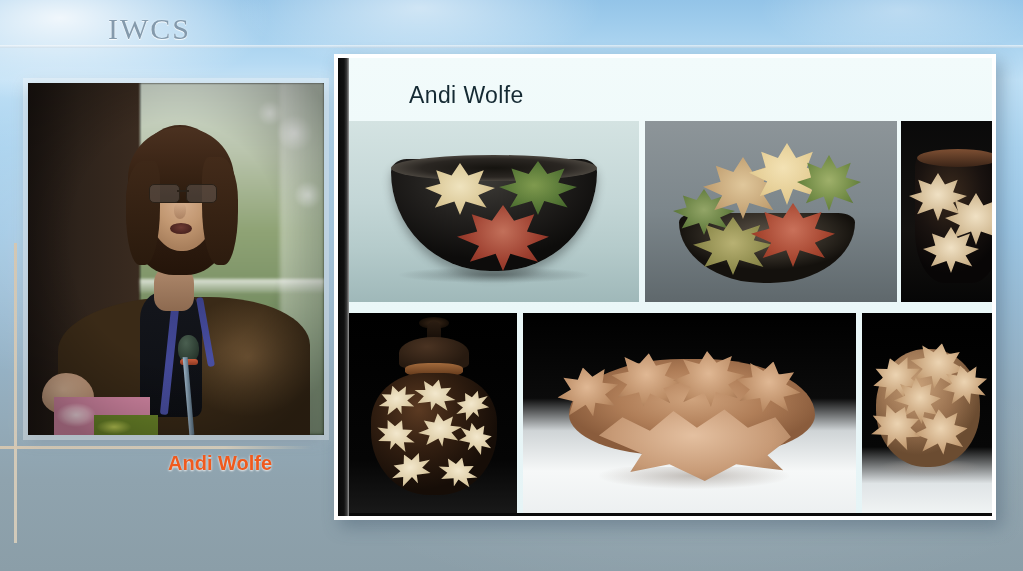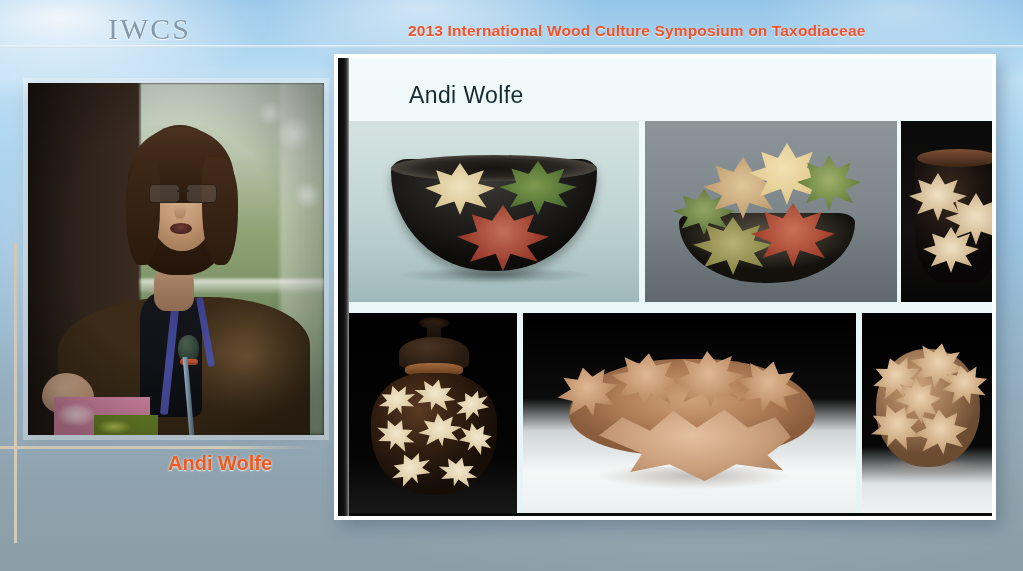--- a/index.html
+++ b/index.html
@@ -463,21 +463,20 @@
     background:#0a0a0a;
   }
 </style>
 </head>
 <body>
 
 <div id="stage">
 
   <div id="header">
     <div id="logo">IWCS</div>
-    <div id="header-title">2013 International Wood Culture Symposium on Taxodiaceae</div>
     <div id="header-rule"></div>
   </div>
 
   <div id="vrule"></div>
   <div id="hrule"></div>
 
   <div id="video-panel">
     <div id="video-scene">
       <div class="bg-curtain"></div>
       <div class="bg-window"></div>

